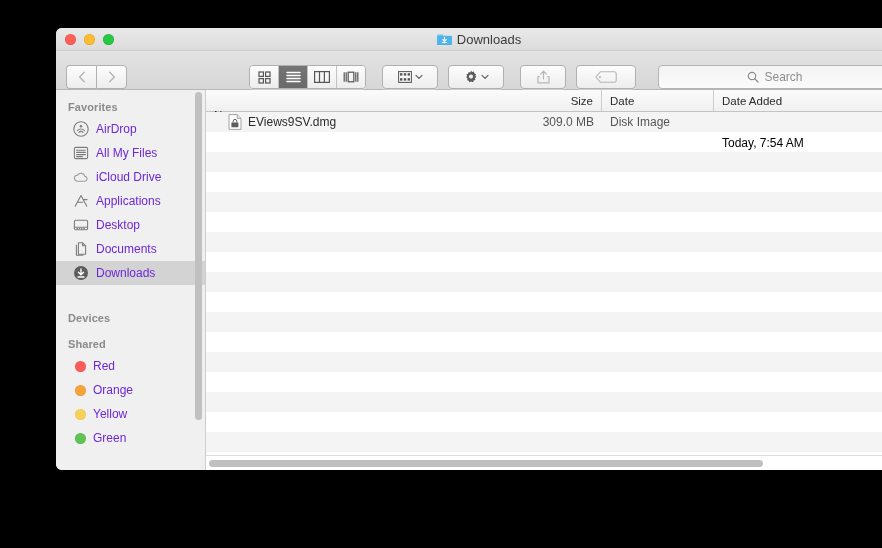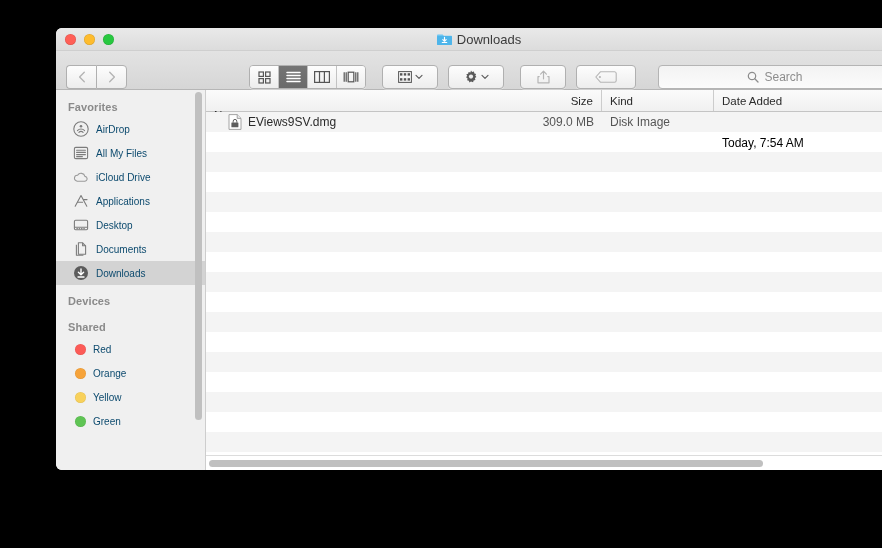--- a/index.html
+++ b/index.html
@@ -179,22 +179,22 @@
   .sb-row {
     height: 24px;
     display: flex;
     align-items: center;
     gap: 7px;
     padding-left: 17px;
     cursor: default;
   }
   .sb-row.selected { background: #d3d3d3; }
   .sb-label {
-    font-size: 10px;
-    color: #0c4a6e;
+    font-size: 12px;
+    color: #6d28d9;
   }
   .sb-icn { width: 16px; height: 16px; display: block; flex: 0 0 auto; }
   .tagdot {
     width: 11px; height: 11px;
     border-radius: 50%;
     margin-left: 2px;
     flex: 0 0 auto;
     box-shadow: inset 0 0 0 0.5px rgba(0,0,0,0.08);
   }
   .sb-scroll {
@@ -517,21 +517,21 @@
           <span>
             <svg class="sb-icn" viewBox="0 0 16 16">
               <circle cx="8" cy="8" r="7" fill="#5c5c5c"></circle>
               <path d="M8 4v5.6M5.4 7.2L8 9.8l2.6-2.6" stroke="#ffffff" stroke-width="1.4" fill="none" stroke-linecap="round" stroke-linejoin="round"></path>
               <line x1="5" y1="12" x2="11" y2="12" stroke="#ffffff" stroke-width="1.3" stroke-linecap="round"></line>
             </svg>
           </span>
           <span class="sb-label">Downloads</span>
         </div>
 
-        <div class="sb-header" style="padding-top:10px">Devices</div>
+        <div class="sb-header" style="padding-top:27px">Devices</div>
         <div class="sb-header" style="padding-top:10px">Shared</div>
 
         <div class="sb-row">
           <span class="tagdot" style="background:#fc5b57"></span>
           <span class="sb-label">Red</span>
         </div>
         <div class="sb-row">
           <span class="tagdot" style="background:#f6a33a"></span>
           <span class="sb-label">Orange</span>
         </div>
@@ -545,21 +545,21 @@
         </div>
       </div>
       <div class="sb-scroll"></div>
     </div>
 
     <div class="filelist">
 
       <div class="col-head">
         <div class="ch name">Name</div>
         <div class="ch size">Size</div>
-        <div class="ch kind">Kind</div>
+        <div class="ch kind">Date</div>
         <div class="ch date">Date Added</div>
       </div>
 
       <div class="rows">
 
         <div class="frow odd">
           <div class="cell name">
             <span>
               <svg class="dmg-icon" viewBox="0 0 14 16">
                 <path d="M1 0.6h8.2L13 4.4v11H1z" fill="#ffffff" stroke="#9a9a9a" stroke-width="0.9" stroke-linejoin="round"></path>

